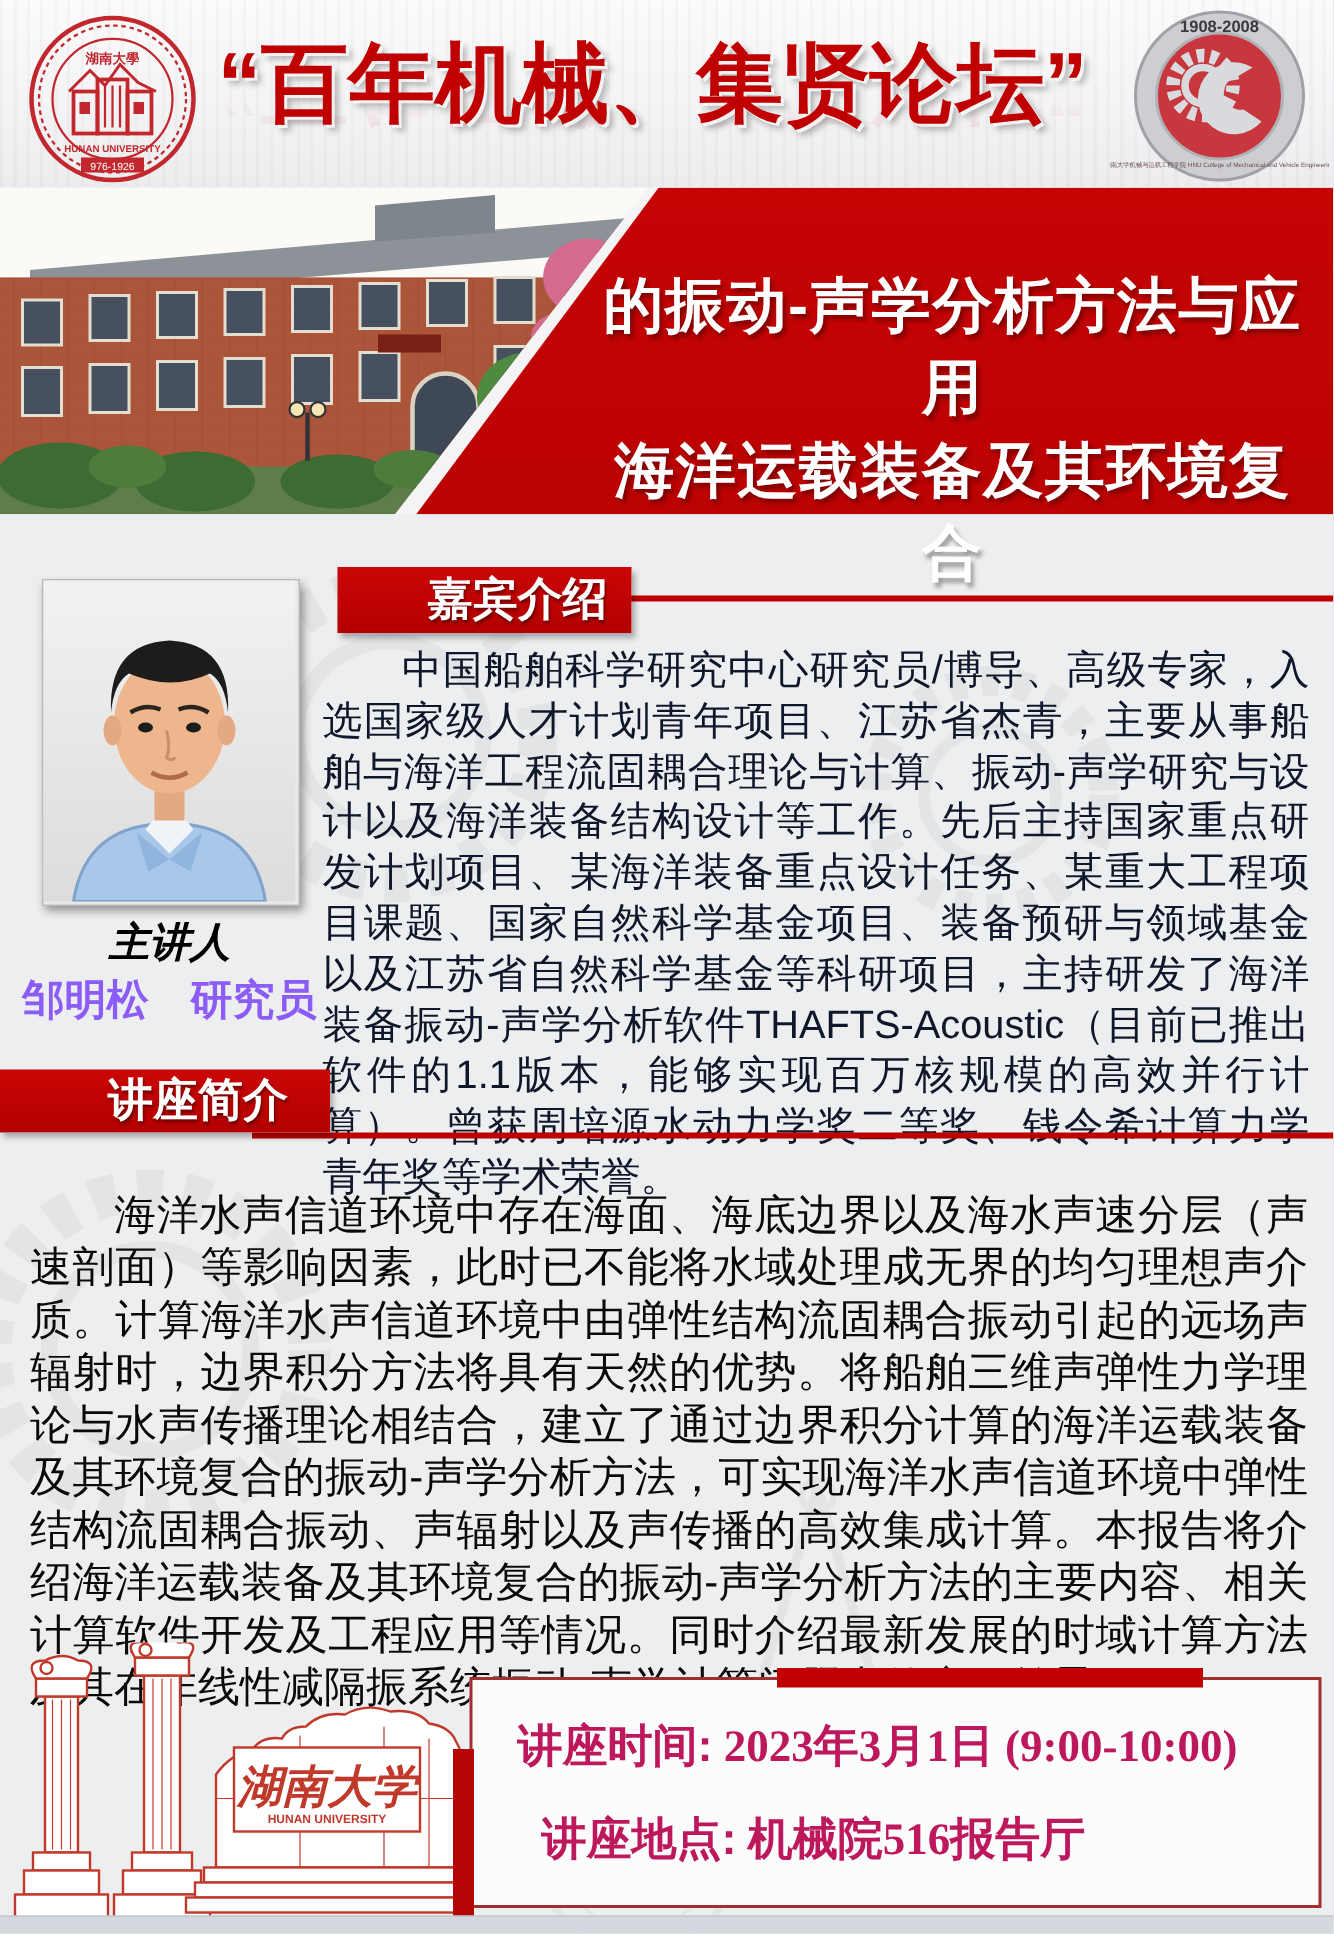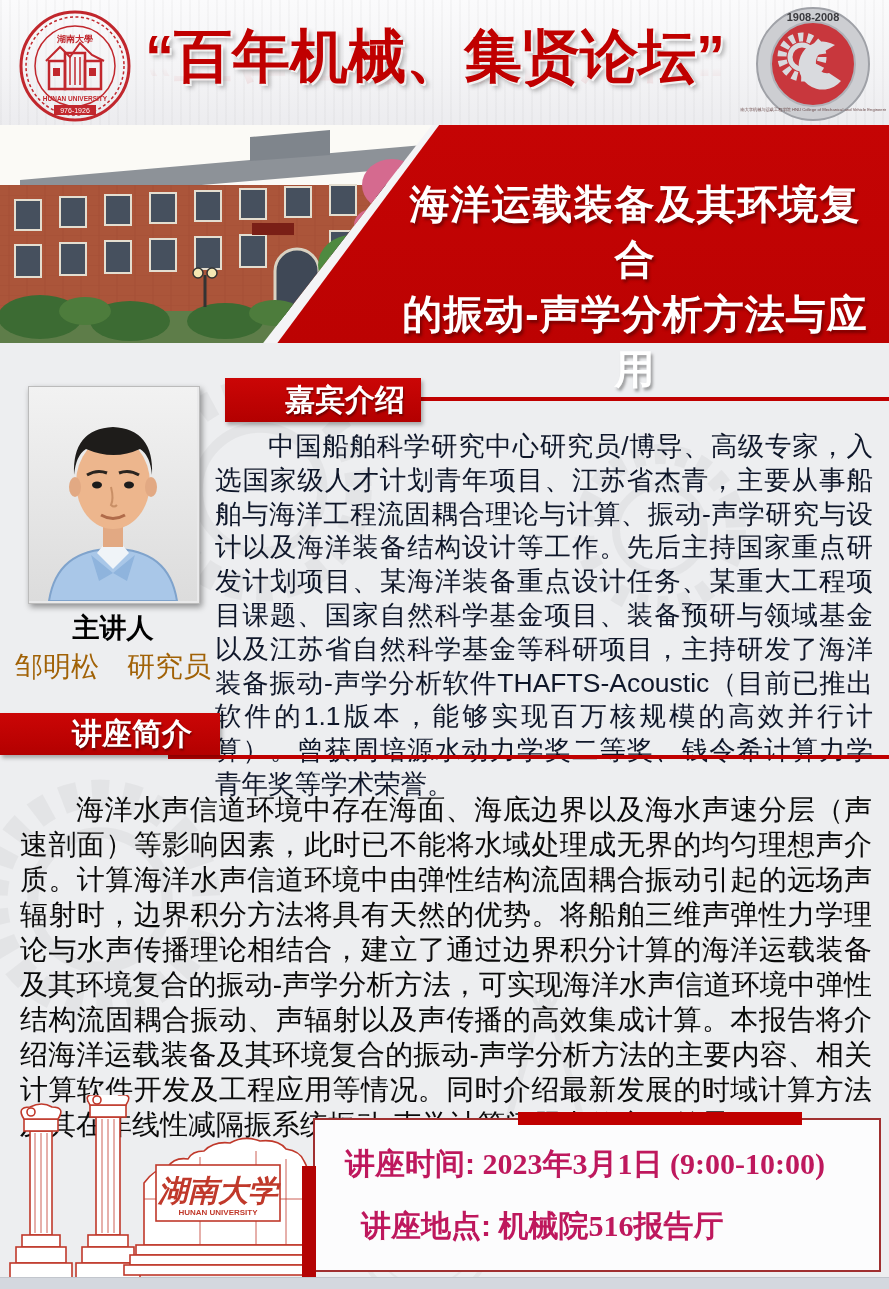--- a/index.html
+++ b/index.html
@@ -64,25 +64,25 @@
   .rule{position:absolute;height:4px;background:#c00000;z-index:4;}
   .rule-guest{left:390px;top:397px;width:499px;}
   .rule-abstract{left:168px;top:755px;width:721px;}
   
   .speaker-photo{
     position:absolute;left:28px;top:386px;width:170px;height:216px;
     box-shadow:2px 3px 6px rgba(0,0,0,.4);border:1px solid #bbb;background:#e9e9ea;
   }
   .speaker-label{
     position:absolute;left:18px;top:610px;width:190px;text-align:center;
-    font-size:27px;font-weight:bold;color:#000;
+    font-size:27px;font-weight:bold;color:#000;font-style:italic;
   }
   .speaker-name{
     position:absolute;left:0px;top:648px;width:226px;text-align:center;
-    font-size:28px;font-weight:normal;color:#a16207;white-space:nowrap;
+    font-size:28px;font-weight:bold;color:#8b5cf6;white-space:nowrap;
   }
   .bio{
     position:absolute;left:215px;top:430px;width:658px;margin:0;
     font-size:26.5px;line-height:33.8px;text-align:justify;text-indent:2em;color:#0f172a;
   }
   
   .abstract-text{
     position:absolute;left:20px;top:792px;width:852px;margin:0;
     font-size:28px;line-height:35px;text-align:justify;text-indent:2em;color:#0a0a0a;
   }
@@ -232,22 +232,22 @@
         <g fill="#4e8a40">
           <ellipse cx="352" cy="140" rx="34" ry="30"></ellipse>
             <ellipse cx="400" cy="150" rx="28" ry="26"></ellipse>
         </g>
         <rect x="368" y="160" width="8" height="50" fill="#5b4330"></rect>
       </svg>
     </div>
 
     <div class="red-banner"></div>
     <div class="banner-title">
+      <div>的振动-声学分析方法与应用</div>
       <div>海洋运载装备及其环境复合</div>
-      <div>的振动-声学分析方法与应用</div>
     </div>
   </div>
 
   <div class="badge badge-guest">嘉宾介绍</div>
   <div class="rule rule-guest"></div>
 
   <div class="speaker-photo">
     <svg width="168" height="214" viewBox="0 0 168 214">
       <rect width="168" height="214" fill="#ececec"></rect>
       <rect width="168" height="214" fill="url(#pbg)"></rect>

